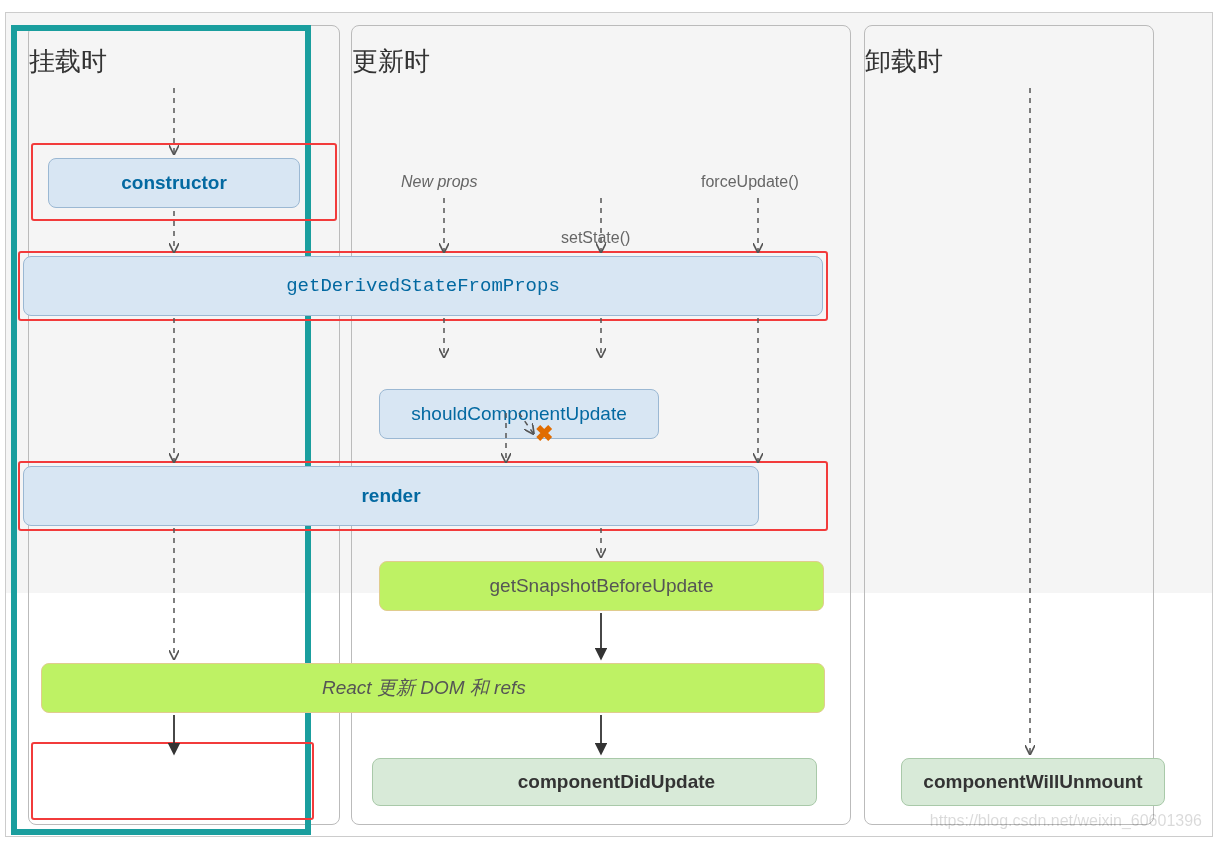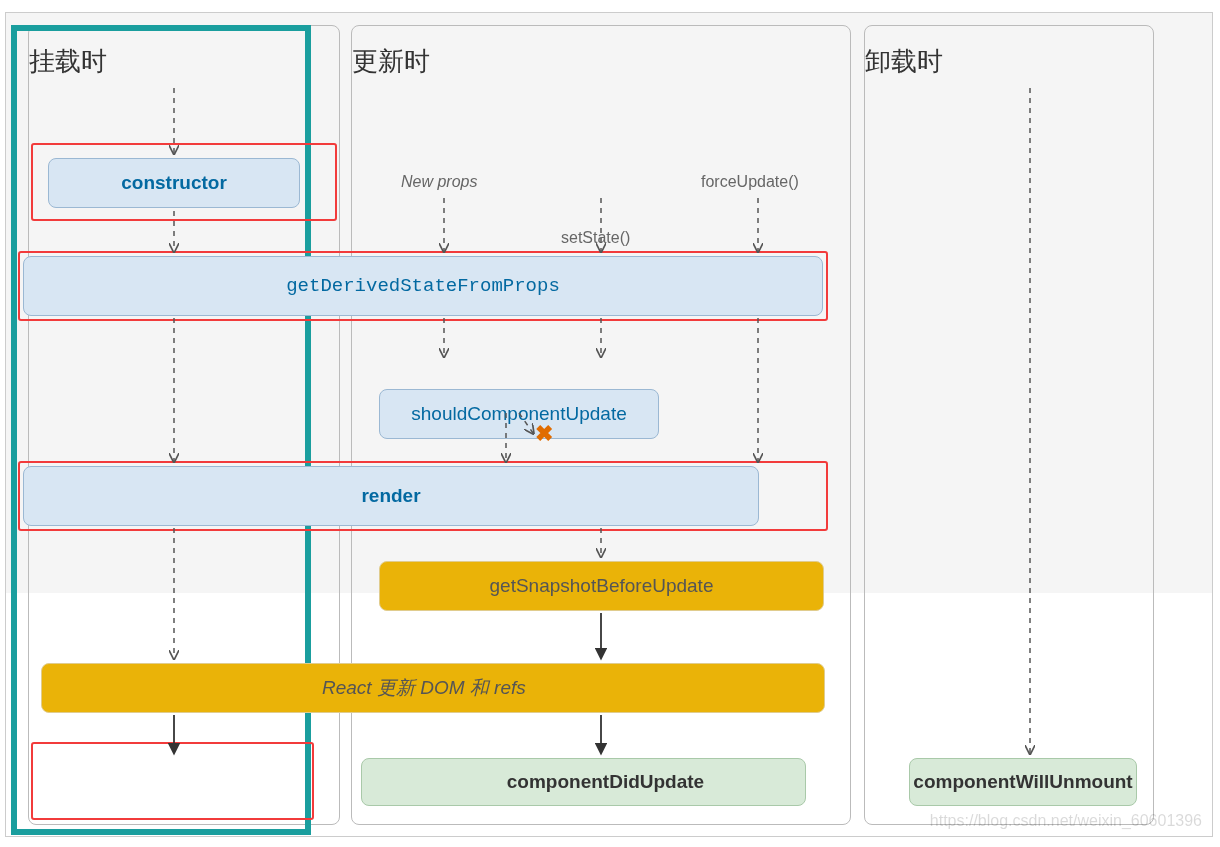--- a/index.html
+++ b/index.html
@@ -49,21 +49,21 @@
   }
   .box {
     position: absolute;
     border-radius: 8px;
     display: flex;
     align-items: center;
     justify-content: center;
     font-size: 19px;
   }
   .box.blue   { background: #d8e6f3; border: 1px solid #9bb8d3; color: #0369a1; }
-  .box.yellow { background: #eab308; border: 1px solid #e0cc8e; color: #555; font-style: normal; }
+  .box.yellow { background: #bef264; border: 1px solid #e0cc8e; color: #555; font-style: normal; }
   .box.green  { background: #d8ead8; border: 1px solid #a9c9a9; color: #333; font-weight: 600; }
   .bold { font-weight: 700; }
   .highlight-red  { position: absolute; border: 2px solid #f23b3b; border-radius: 3px; pointer-events: none; }
   .highlight-teal { position: absolute; border: 6px solid #1a9e9e; pointer-events: none; }
   .trig-label {
     position: absolute;
     font-size: 16px;
     color: #666;
   }
   .trig-label.italic { font-style: italic; }
@@ -113,23 +113,23 @@
 
   <div class="box blue bold" style="left:17px; top:453px; width:736px; height:60px;">render</div>
 
   <div class="box yellow" style="left:373px; top:548px; width:445px; height:50px;">getSnapshotBeforeUpdate</div>
 
   <div class="box yellow" style="left:35px; top:650px; width:784px; height:50px; justify-content:center; font-style:italic; padding-left:16px;">
      <span style="position:absolute; left:280px; font-style:italic;">React 更新 DOM 和 refs</span>
   </div>
 
 
-  <div class="box green" style="left:355px; top:745px; width:445px; height:48px;padding-left:44px;">componentDidUpdate</div>
+  <div class="box green" style="left:366px; top:745px; width:445px; height:48px;padding-left:44px;">componentDidUpdate</div>
 
-  <div class="box green" style="left:895px; top:745px; width:228px; height:48px;margin-left:8px;">componentWillUnmount</div>
+  <div class="box green" style="left:895px; top:745px; width:264px; height:48px;">componentWillUnmount</div>
 
   <div class="trig-label italic" style="left:395px; top:160px;">New props</div>
   <div class="trig-label" style="left:555px; top:172px;margin-top:44px;">setState()</div>
   <div class="trig-label" style="left:695px; top:160px;">forceUpdate()</div>
 
   <div class="x-mark" style="left:529px; top:408px;">✖</div>
 
   <svg class="arrows">
     <defs>
       <marker id="ah-dash" viewBox="0 0 10 10" refX="8" refY="5" markerWidth="7" markerHeight="7" orient="auto">

